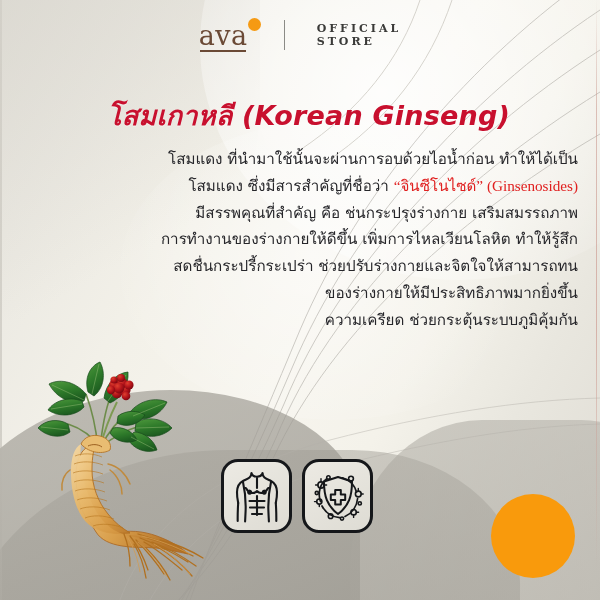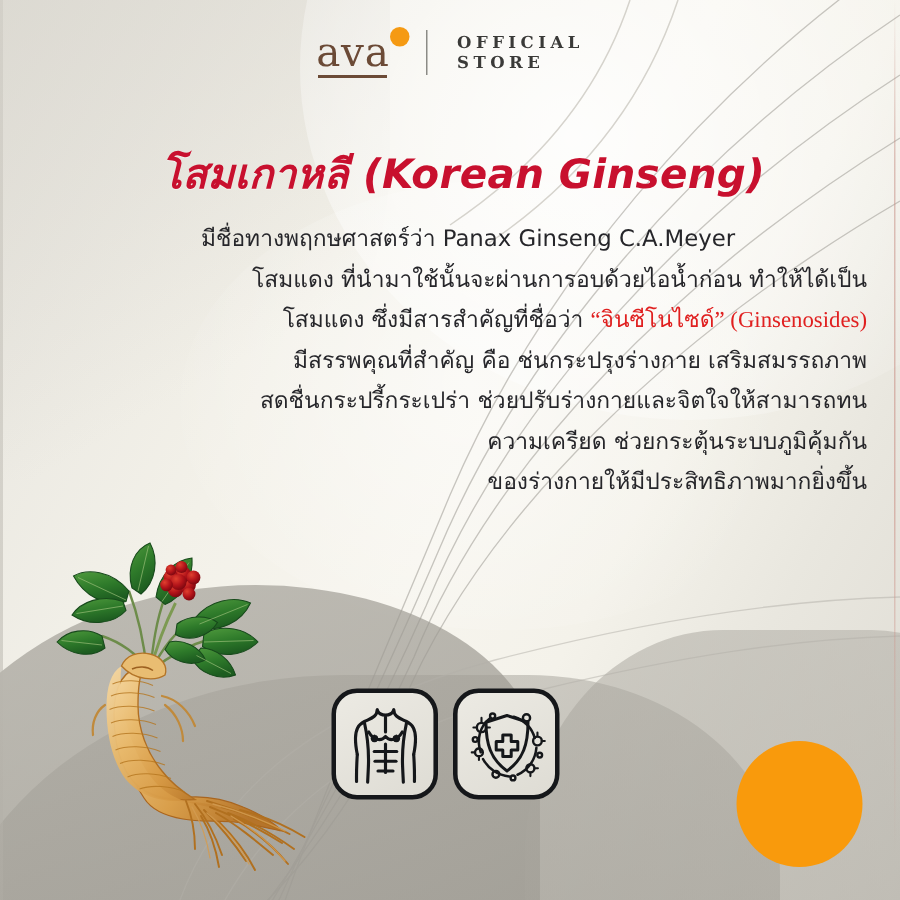--- a/index.html
+++ b/index.html
@@ -65,21 +65,21 @@
   }
   .edge-left {
     position: absolute; left: 0; top: 0; width: 2px; height: 600px;
     background: linear-gradient(180deg, rgba(205,202,194,.6), rgba(176,173,165,.5));
   }
   .swoosh-svg { position: absolute; inset: 0; width: 600px; height: 600px; }
 
   
   .brandbar {
     position: absolute; top: 12px; left: 0; right: 0;
-    display: flex; align-items: center; justify-content: center; gap: 20px;
+    display: flex; align-items: center; justify-content: center; gap: 32px;
     height: 46px;
   }
   .logo-ava { position: relative; display: inline-block; padding-right: 4px; }
   .logo-ava .word {
     font-family: "DejaVu Serif", "Liberation Serif", serif;
     font-size: 27px; font-weight: 400; letter-spacing: .5px;
     color: #6b4a36; line-height: 1;
   }
   .logo-ava .underline {
     position: absolute; left: 1px; right: 6px; bottom: -3px; height: 2px;
@@ -188,27 +188,27 @@
     <div class="logo-sep"></div>
     <div class="logo-official">
       <div>OFFICIAL</div>
       <div>STORE</div>
     </div>
   </div>
 
   <div class="title">โสมเกาหลี (Korean Ginseng)</div>
 
   <div class="body-copy">
-    <div class="ln first">มีชื่อทางพฤกษศาสตร์ว่า  Panax Ginseng C.A.Meyer</div>
     <div class="ln">โสมแดง ที่นำมาใช้นั้นจะผ่านการอบด้วยไอน้ำก่อน ทำให้ได้เป็น</div>
     <div class="ln"><span>โสมแดง ซึ่งมีสารสำคัญที่ชื่อว่า </span><span class="hl">“จินซีโนไซด์” (Ginsenosides)</span></div>
     <div class="ln">มีสรรพคุณที่สำคัญ คือ ช่นกระปรุงร่างกาย เสริมสมรรถภาพ</div>
+    <div class="ln">การทำงานของร่างกายให้ดีขึ้น เพิ่มการไหลเวียนโลหิต ทำให้รู้สึก</div>
     <div class="ln">สดชื่นกระปรี้กระเปร่า  ช่วยปรับร่างกายและจิตใจให้สามารถทน</div>
+    <div class="ln">ของร่างกายให้มีประสิทธิภาพมากยิ่งขึ้น</div>
     <div class="ln">ความเครียด ช่วยกระตุ้นระบบภูมิคุ้มกัน</div>
-    <div class="ln">ของร่างกายให้มีประสิทธิภาพมากยิ่งขึ้น</div>
   </div>
 
   <div class="icon-row">
     <div class="icon-tile">
       <svg width="48" height="54" viewBox="0 0 48 54" fill="none" stroke="#15171a" stroke-width="2.1" stroke-linecap="round" stroke-linejoin="round">
         <path d="M18.5 4 C18.5 9 14 10 10 12 C5.5 14.3 4.2 17.5 4 23 C3.9 27 4.6 31 5.2 34"></path>
         <path d="M29.5 4 C29.5 9 34 10 38 12 C42.5 14.3 43.8 17.5 44 23 C44.1 27 43.4 31 42.8 34"></path>
         <path d="M5.2 34 C4.8 40 4.6 46 4.7 52"></path>
         <path d="M42.8 34 C43.2 40 43.4 46 43.3 52"></path>
         <path d="M10 13 C12 22 13 32 12.6 42 C12.4 47 12.2 50 12.1 52.5"></path>

